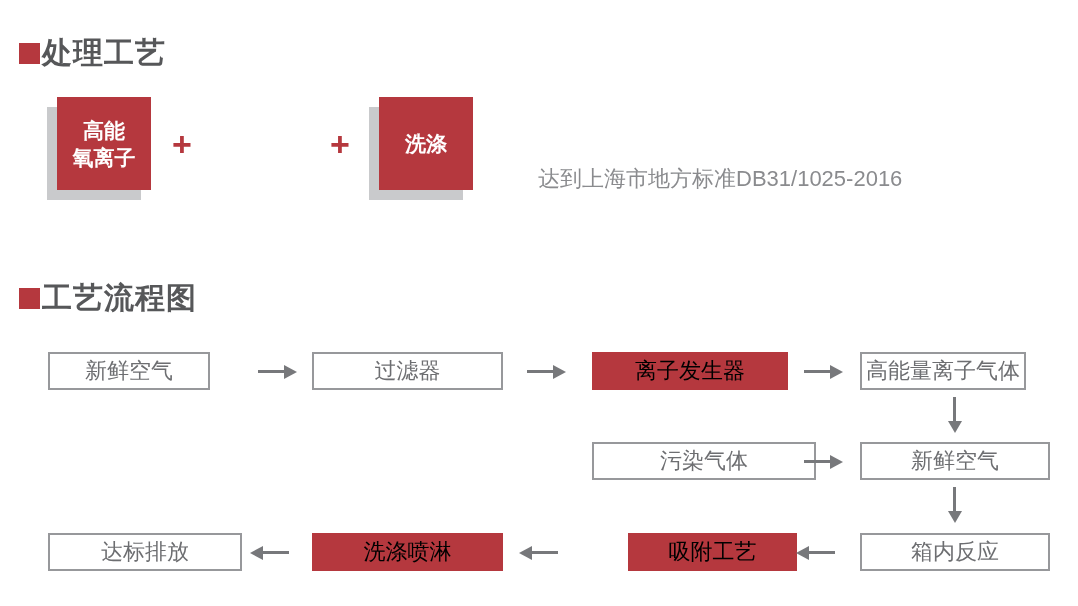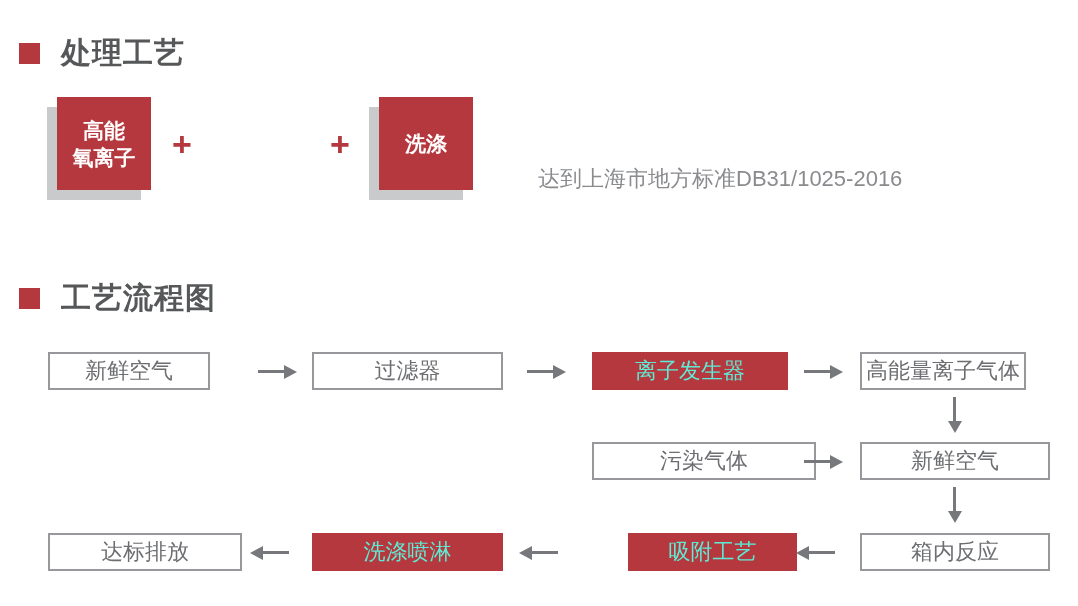--- a/index.html
+++ b/index.html
@@ -10,37 +10,37 @@
     --box-border:#97989b;
     --arrow:#77787b;
     --shadow:#c9cacc;
   }
   html,body{margin:0;padding:0;background:#ffffff;}
   #canvas{
     position:relative;width:1078px;height:606px;background:#ffffff;overflow:hidden;
     font-family:"Liberation Sans","DejaVu Sans",sans-serif;
   }
   
-  .heading{position:absolute;display:flex;align-items:center;gap:21px;
+  .heading{position:absolute;display:flex;align-items:center;gap:2px;
     font-size:30px;font-weight:bold;color:var(--heading-text);letter-spacing:1px;}
   .bullet{width:21px;height:21px;background:var(--red);flex:0 0 auto;}
   
   .psquare{position:absolute;width:94px;height:93px;background:var(--red);
     box-shadow:-10px 10px 0 0 var(--shadow);
     display:flex;flex-direction:column;align-items:center;justify-content:center;
     color:#ffffff;font-weight:bold;font-size:21px;line-height:27px;text-align:center;}
   .plus{position:absolute;width:40px;text-align:center;color:var(--red);
     font-size:34px;font-weight:bold;line-height:34px;}
   .note{position:absolute;font-size:22px;color:var(--note-text);line-height:26px;}
   
   .fbox{position:absolute;height:38px;box-sizing:border-box;
     display:flex;align-items:center;justify-content:center;
     font-size:22px;color:var(--box-text);background:#ffffff;
     border:2px solid var(--box-border);}
-  .fbox.red{background:var(--red);border:none;color:#5eead4;}
+  .fbox.red{background:var(--red);border:none;color:#000000;}
   
   .arrow-r,.arrow-l{position:absolute;width:27px;height:3px;background:var(--arrow);}
   .arrow-r::after{content:"";position:absolute;right:-12px;top:-5.5px;width:0;height:0;
     border-left:13px solid var(--arrow);border-top:7px solid transparent;border-bottom:7px solid transparent;}
   .arrow-l::before{content:"";position:absolute;left:-12px;top:-5.5px;width:0;height:0;
     border-right:13px solid var(--arrow);border-top:7px solid transparent;border-bottom:7px solid transparent;}
   .arrow-d{position:absolute;width:3px;height:25px;background:var(--arrow);}
   .arrow-d::after{content:"";position:absolute;left:-5.5px;bottom:-11px;width:0;height:0;
     border-top:12px solid var(--arrow);border-left:7px solid transparent;border-right:7px solid transparent;}
 </style>

